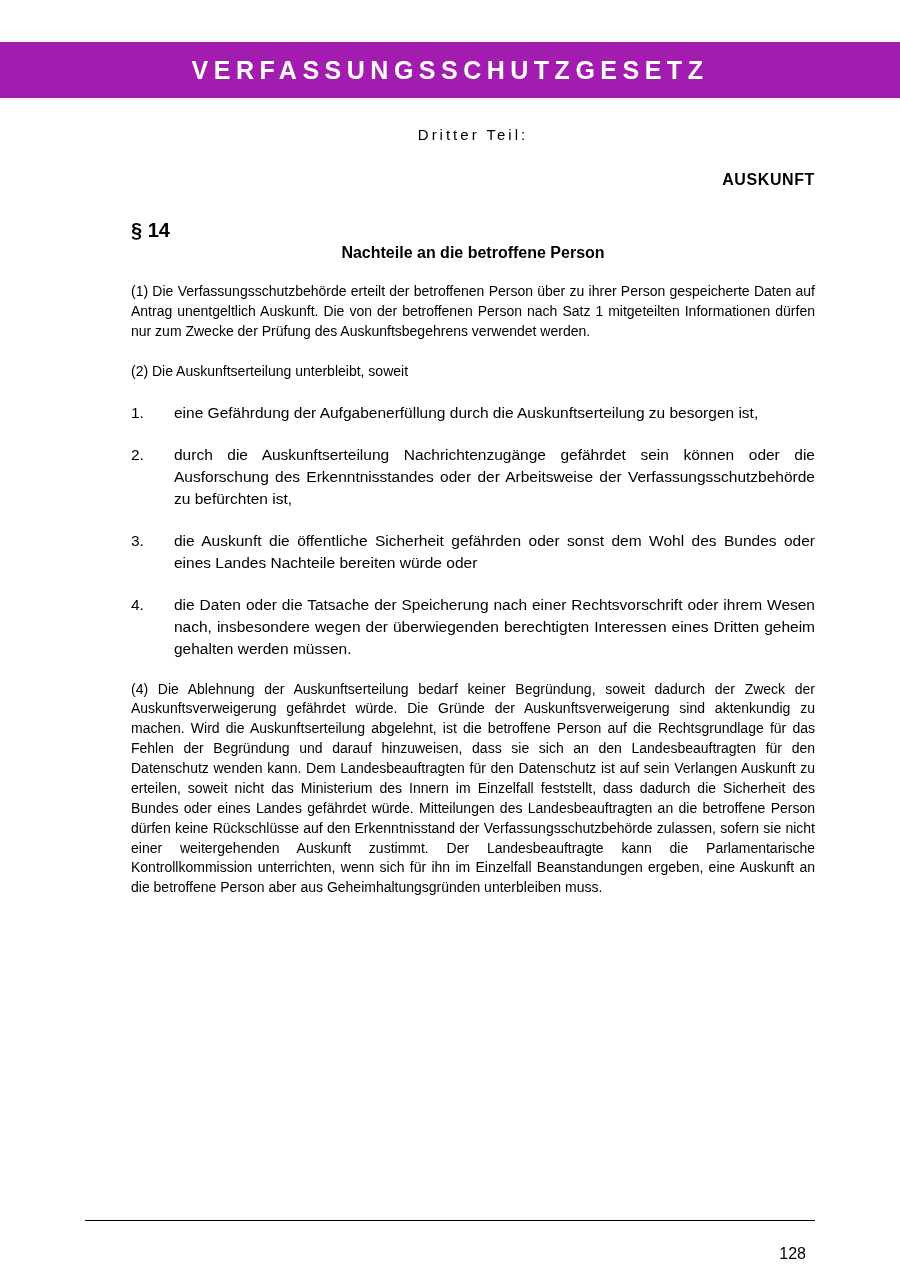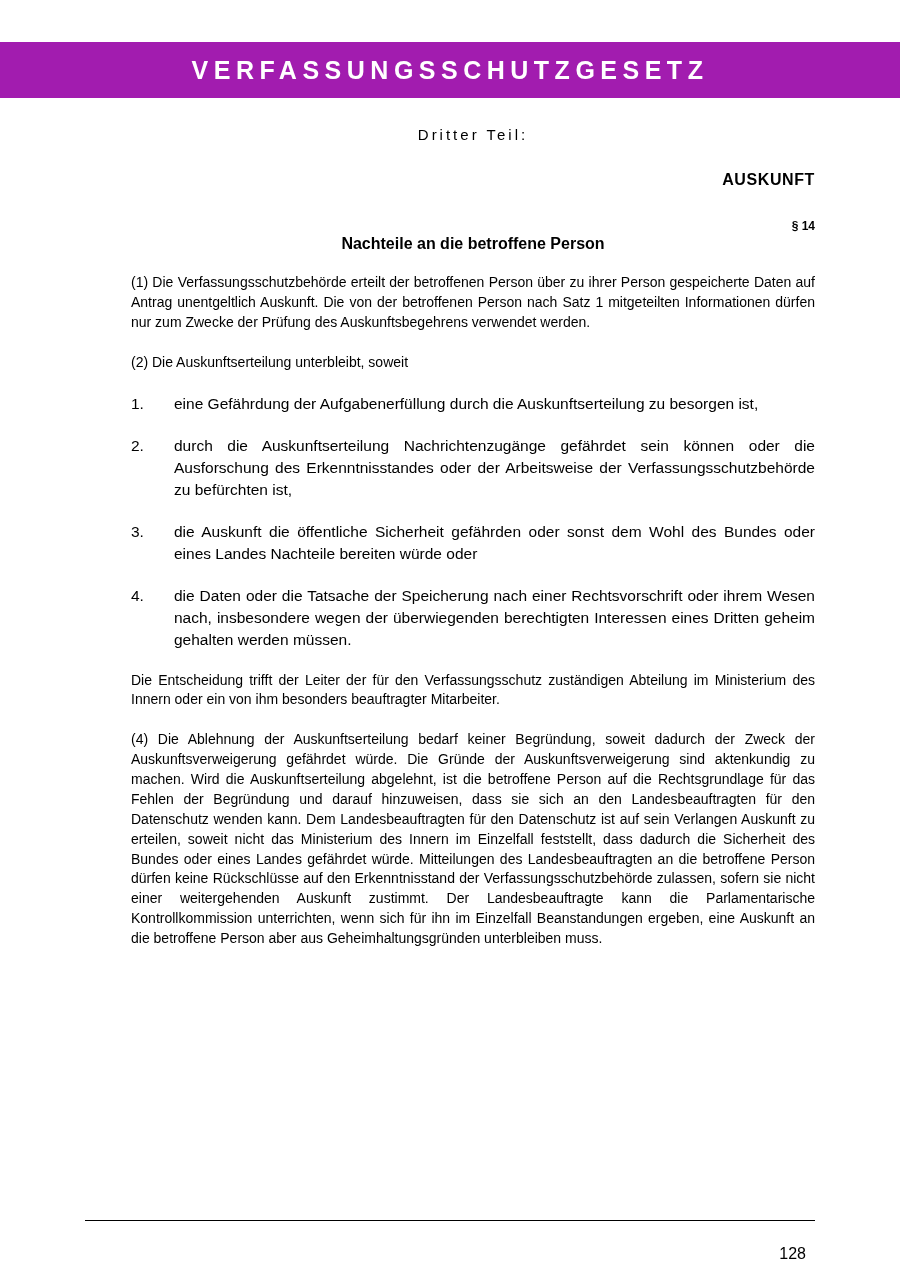--- a/index.html
+++ b/index.html
@@ -49,22 +49,22 @@
     font-weight: normal;
   }
   .section-title {
     text-align: right;
     font-size: 16px;
     font-weight: bold;
     margin-top: 28px;
     letter-spacing: 0.6px;
   }
   .paragraph-number {
-    text-align: right;
-    font-size: 12px;
+    text-align: left;
+    font-size: 20px;
     font-weight: bold;
     margin-top: 30px;
   }
   .paragraph-heading {
     text-align: center;
     font-size: 16px;
     font-weight: bold;
     margin-top: 2px;
   }
   p.body-text {
@@ -147,21 +147,20 @@
         <span class="list-text">die Auskunft die öffentliche Sicherheit gefährden oder sonst dem Wohl des Bundes oder eines Landes Nachteile bereiten würde oder</span>
       </div>
 
       <div class="list-item">
         <span class="list-marker">4.</span>
         <span class="list-text">die Daten oder die Tatsache der Speicherung nach einer Rechtsvorschrift oder ihrem Wesen nach, insbesondere wegen der überwiegenden berechtigten Interessen eines Dritten geheim gehalten werden müssen.</span>
       </div>
 
     </div>
 
-    <p class="body-text">Die Entscheidung trifft der Leiter der für den Verfassungsschutz zuständigen Abteilung im Ministerium des Innern oder ein von ihm besonders beauftragter Mitarbeiter.</p>
 
 
     <p class="body-text">(4) Die Ablehnung der Auskunftserteilung bedarf keiner Begründung, soweit dadurch der Zweck der Auskunftsverweigerung gefährdet würde. Die Gründe der Auskunftsverweigerung sind aktenkundig zu machen. Wird die Auskunftserteilung abgelehnt, ist die betroffene Person auf die Rechtsgrundlage für das Fehlen der Begründung und darauf hinzuweisen, dass sie sich an den Landesbeauftragten für den Datenschutz wenden kann. Dem Landesbeauftragten für den Datenschutz ist auf sein Verlangen Auskunft zu erteilen, soweit nicht das Ministerium des Innern im Einzelfall feststellt, dass dadurch die Sicherheit des Bundes oder eines Landes gefährdet würde. Mitteilungen des Landesbeauftragten an die betroffene Person dürfen keine Rückschlüsse auf den Erkenntnisstand der Verfassungsschutzbehörde zulassen, sofern sie nicht einer weitergehenden Auskunft zustimmt. Der Landesbeauftragte kann die Parlamentarische Kontrollkommission unterrichten, wenn sich für ihn im Einzelfall Beanstandungen ergeben, eine Auskunft an die betroffene Person aber aus Geheimhaltungsgründen unterbleiben muss.</p>
 
   </div>
 
   <div class="footer-rule"></div>
   <div class="page-number">128</div>
 
 </div>

